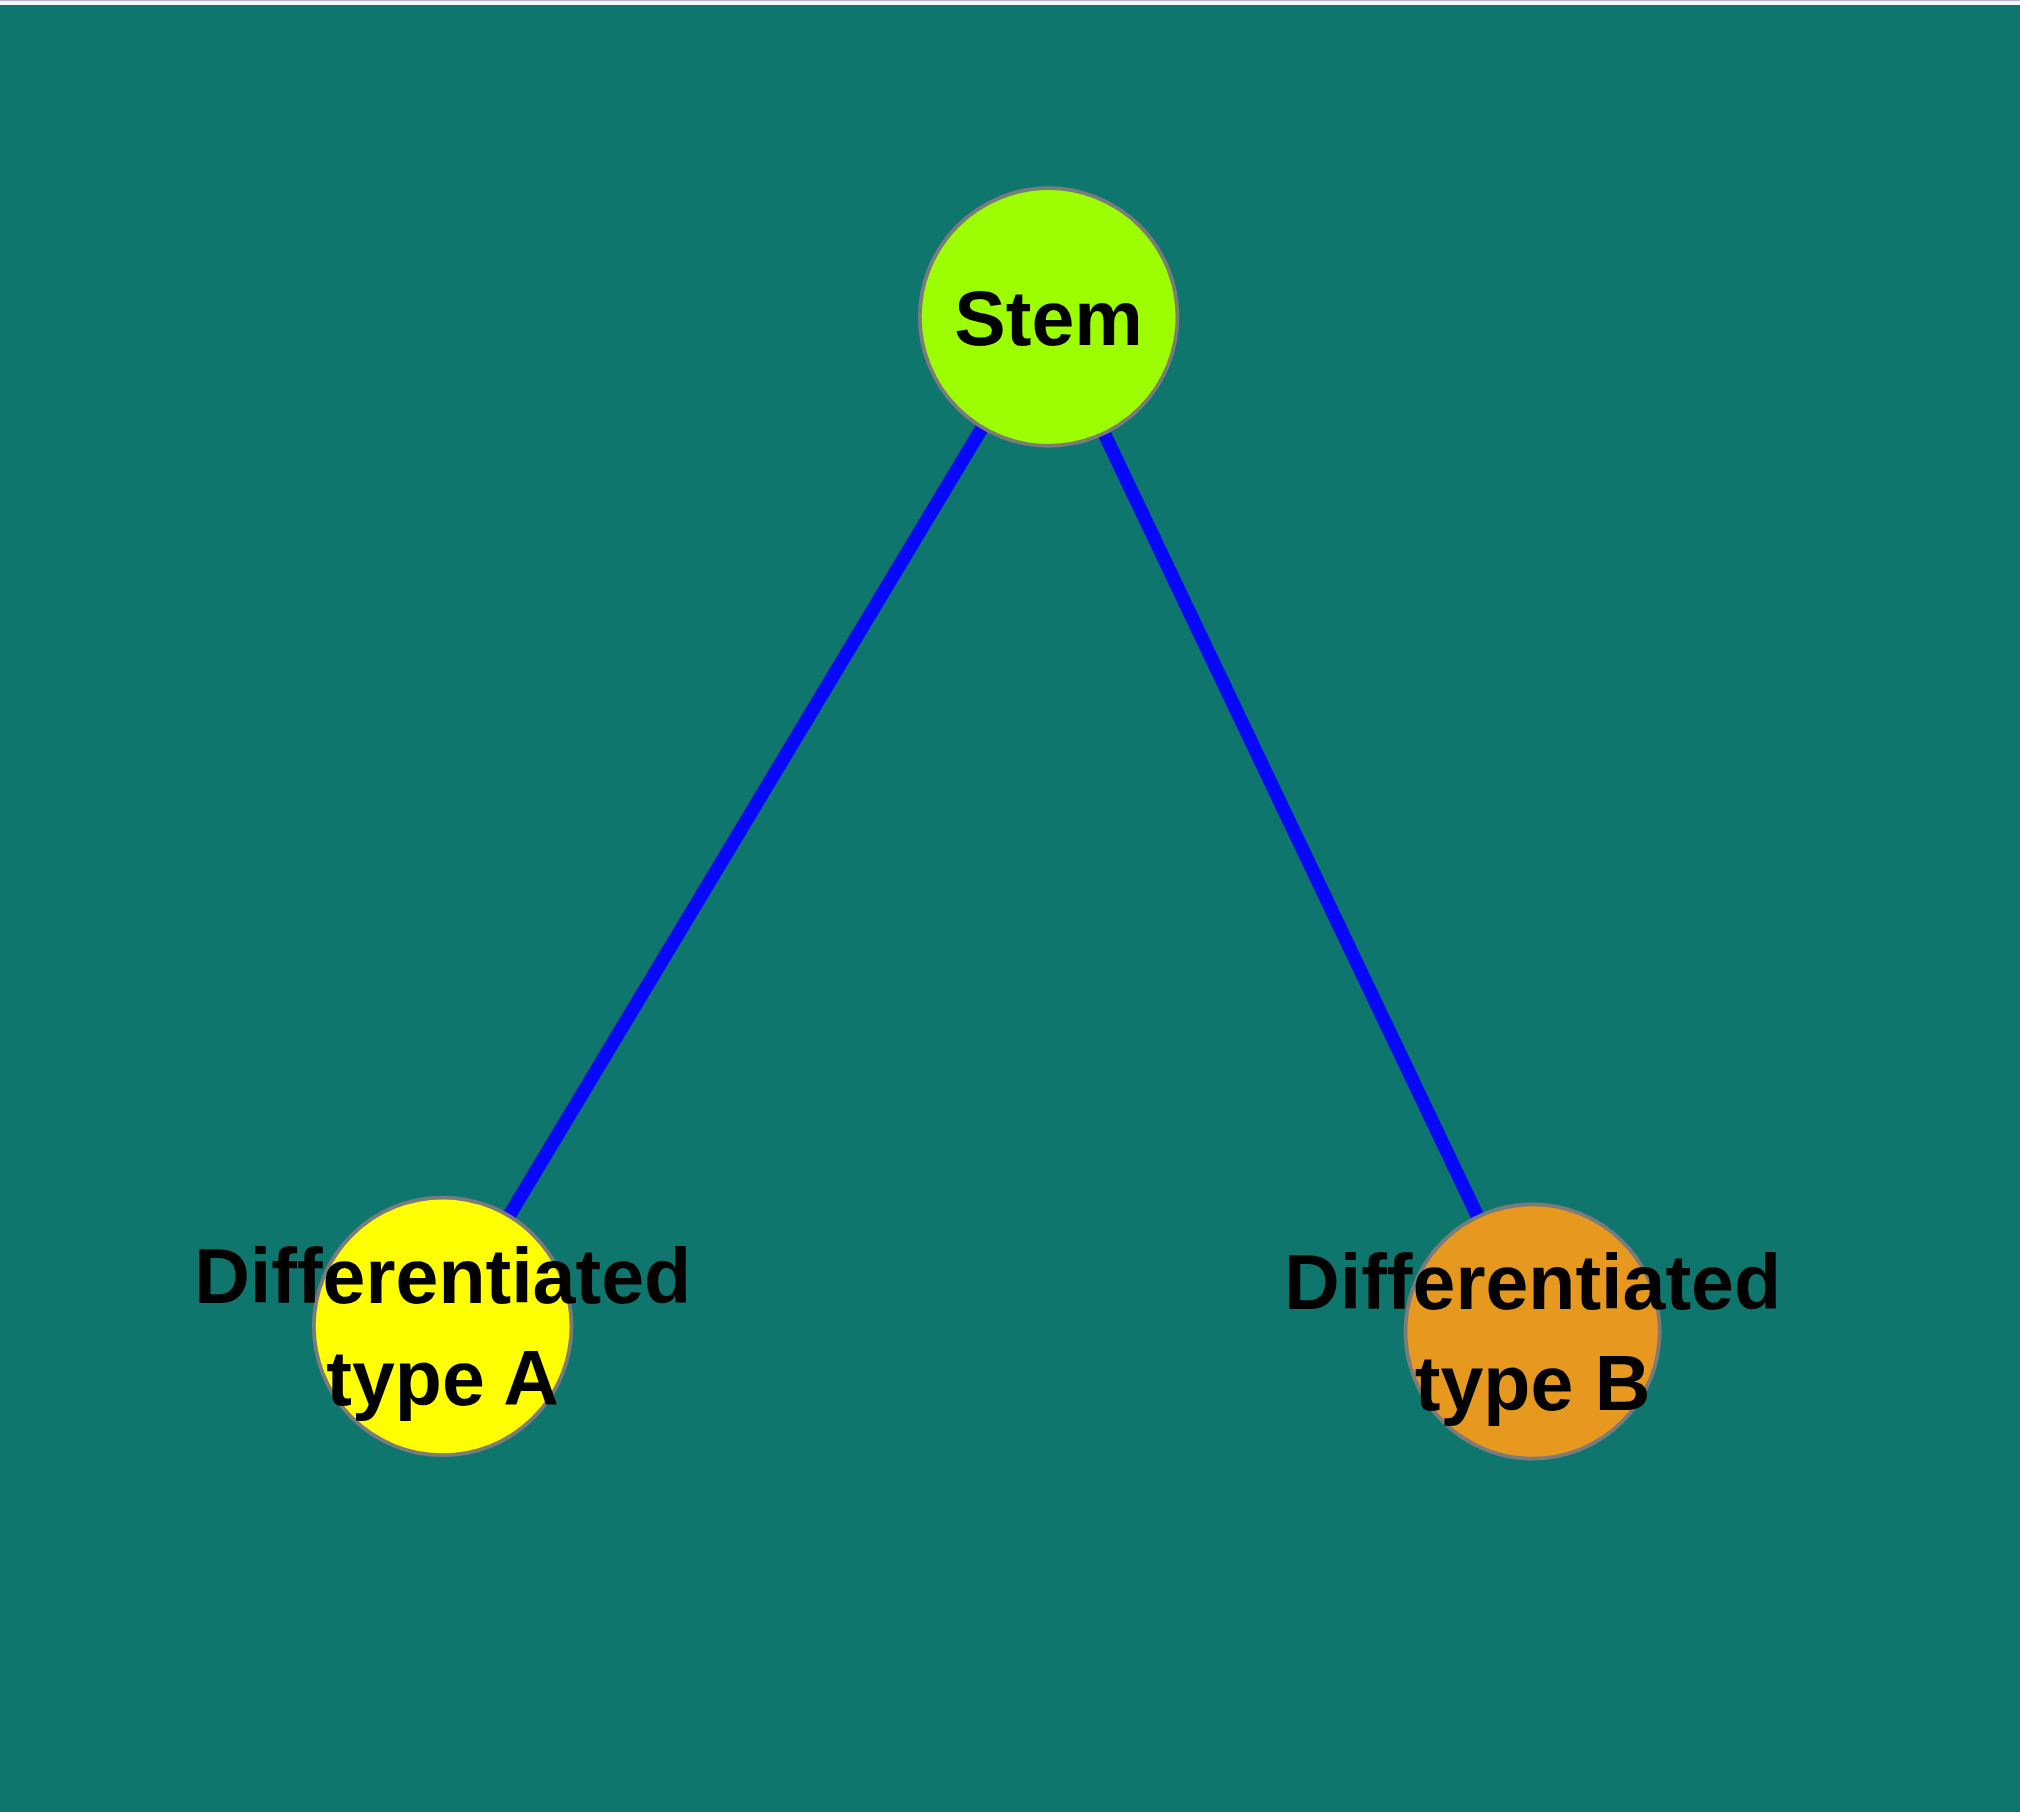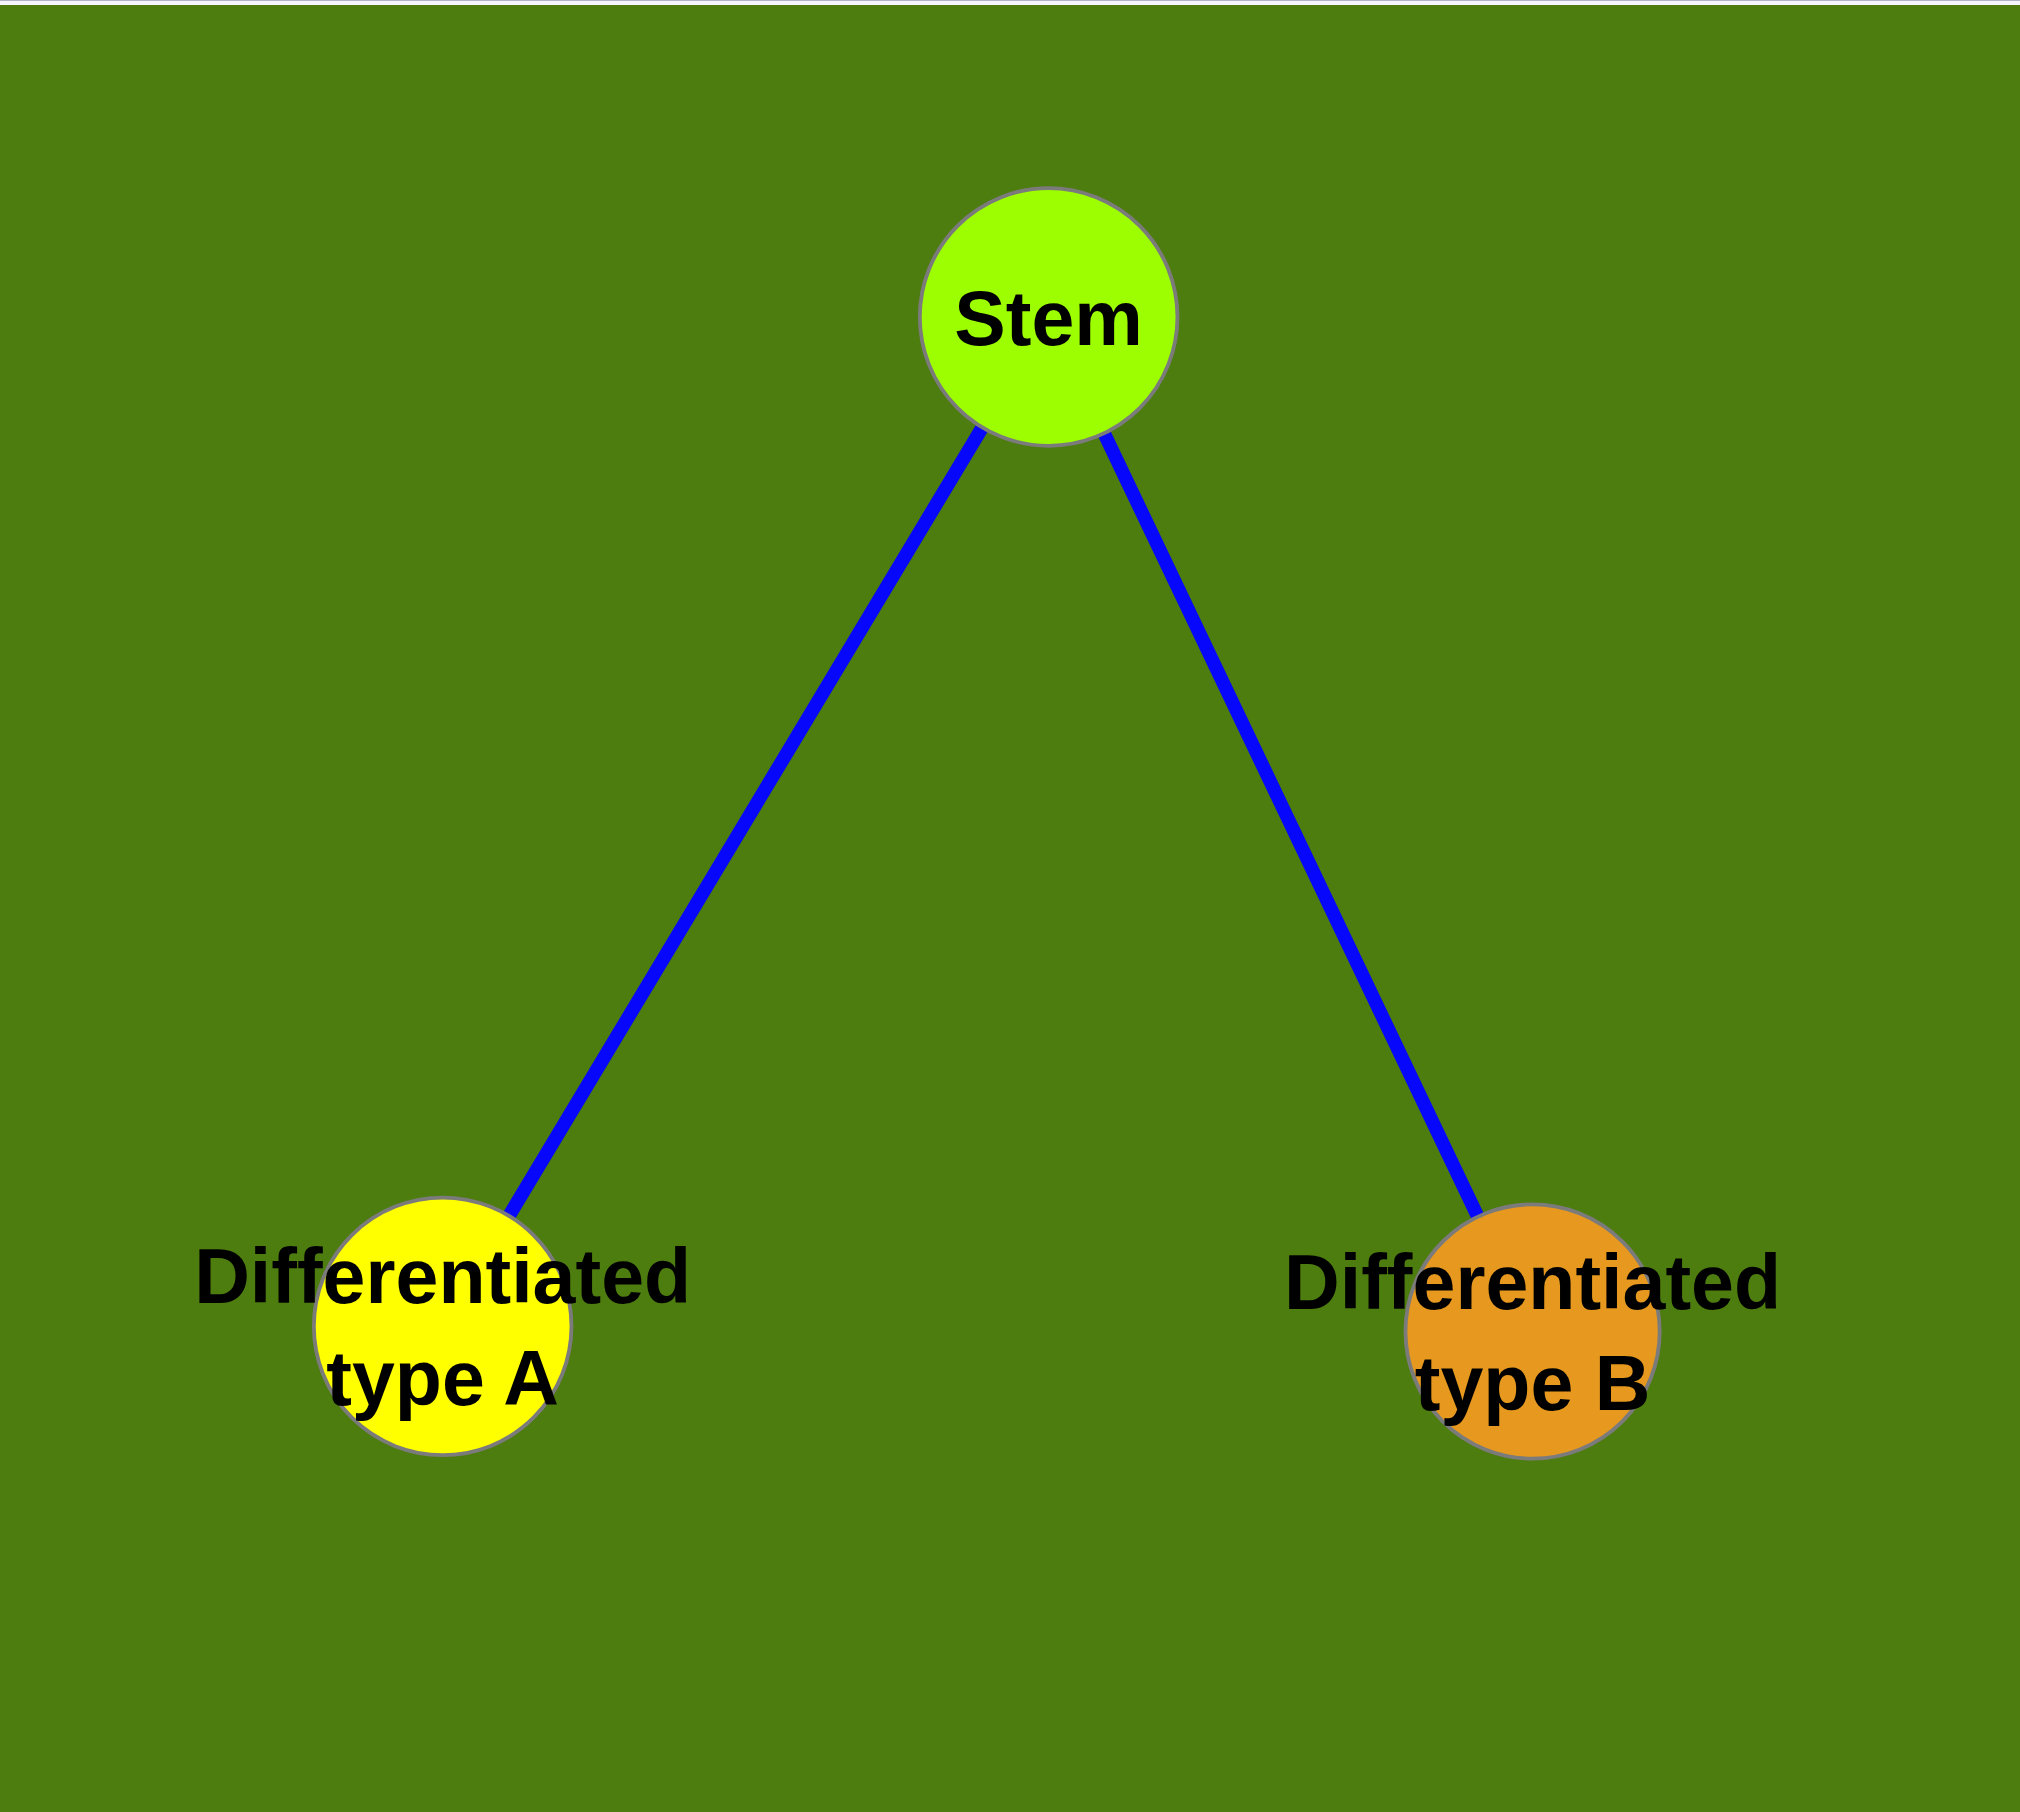--- a/index.html
+++ b/index.html
@@ -23,21 +23,21 @@
   }
   svg.graph text {
     font-family: "Liberation Sans", "DejaVu Sans", sans-serif;
     font-weight: 700;
     text-anchor: middle;
   }
 </style>
 </head>
 <body>
 
-<div class="page" style="background: #4d7c0f;">
+<div class="page" style="background: #0f766e;">
   <div class="top-strip" style="background: rgb(246, 246, 254); border-top: 1.7px solid rgb(180, 180, 198);"></div>
   <svg class="graph" id="graph" viewBox="0 0 2384 2138" xmlns="http://www.w3.org/2000/svg">
       <line x1="1237" y1="374" x2="522" y2="1565" stroke="#0707FB" stroke-width="16"></line>
       <line x1="1237" y1="374" x2="1808" y2="1571" stroke="#0707FB" stroke-width="16"></line>
       <circle cx="1237" cy="374" r="152" fill="#9CFE00" stroke="#7B7B7B" stroke-width="4.5"></circle>
       <circle cx="522" cy="1565" r="152" fill="#FFFF00" stroke="#7B7B7B" stroke-width="4.5"></circle>
       <circle cx="1808" cy="1571" r="150" fill="#E6991E" stroke="#7B7B7B" stroke-width="4.5"></circle>
       <text x="1237" font-size="91" fill="#000000"><tspan x="1237" y="407">Stem</tspan></text>
       <text x="522" font-size="91" fill="#000000"><tspan x="522" y="1538">Differentiated</tspan><tspan x="522" y="1658">type A</tspan></text>
       <text x="1808" font-size="91" fill="#000000"><tspan x="1808" y="1544">Differentiated</tspan><tspan x="1808" y="1664">type B</tspan></text>

